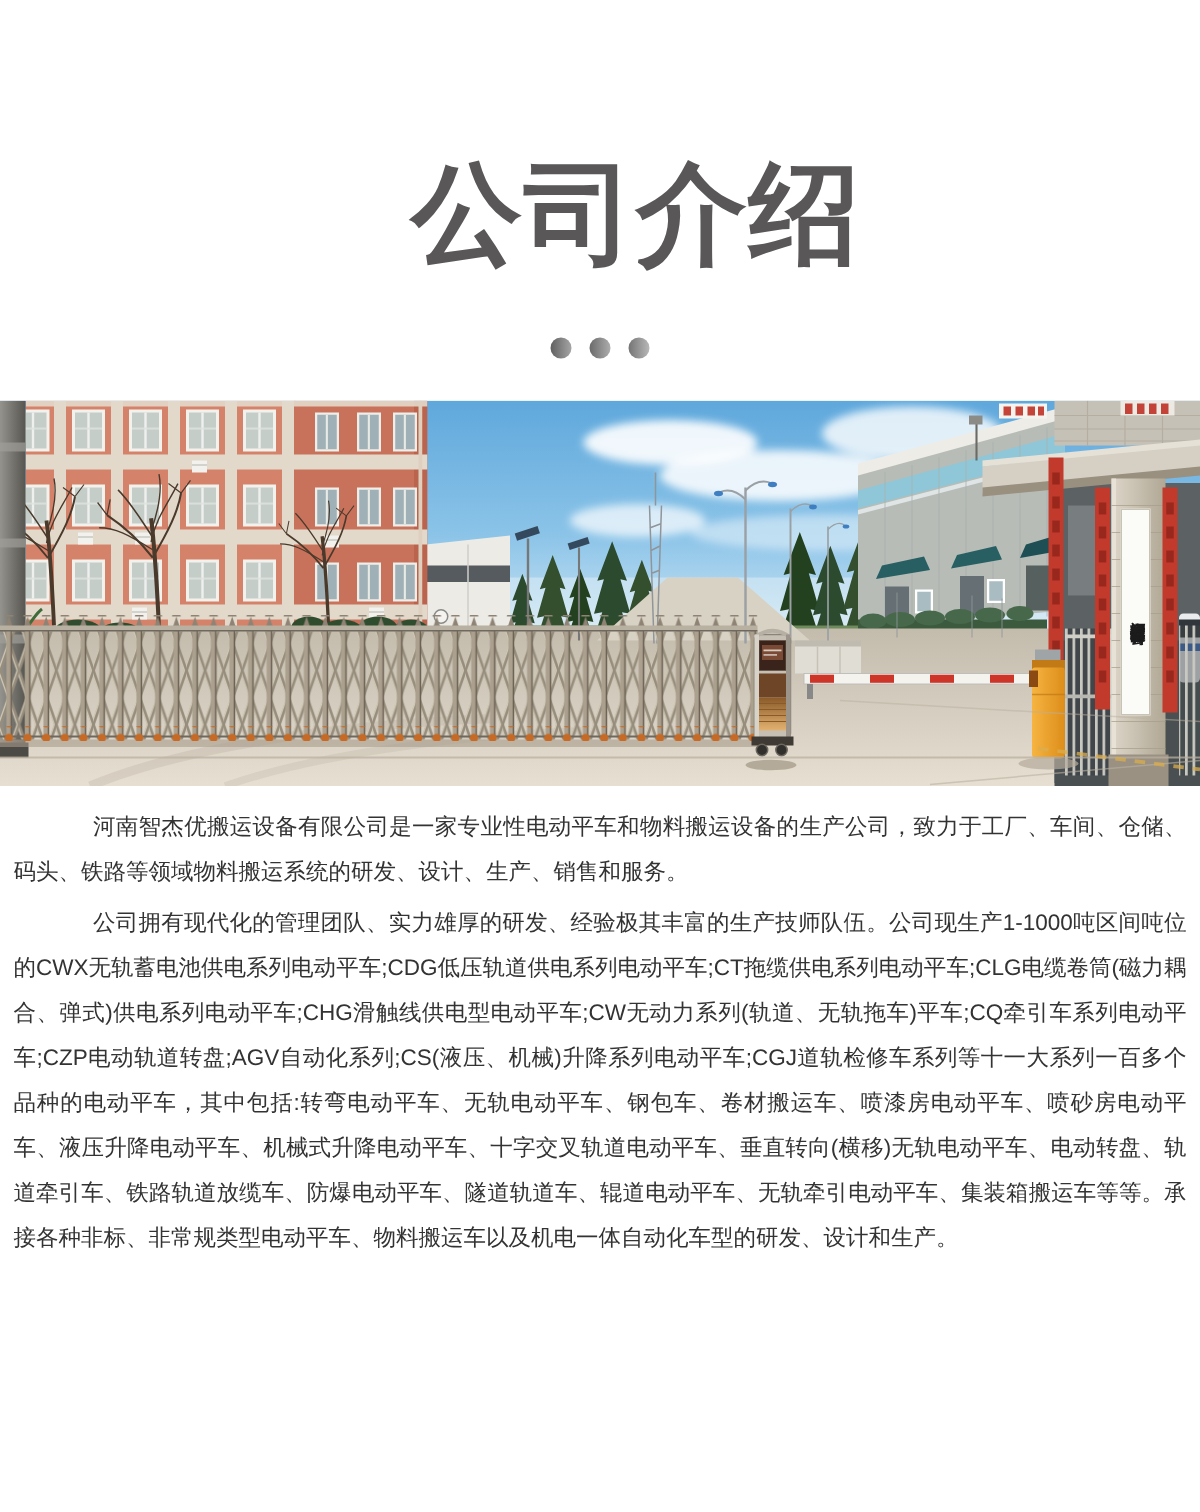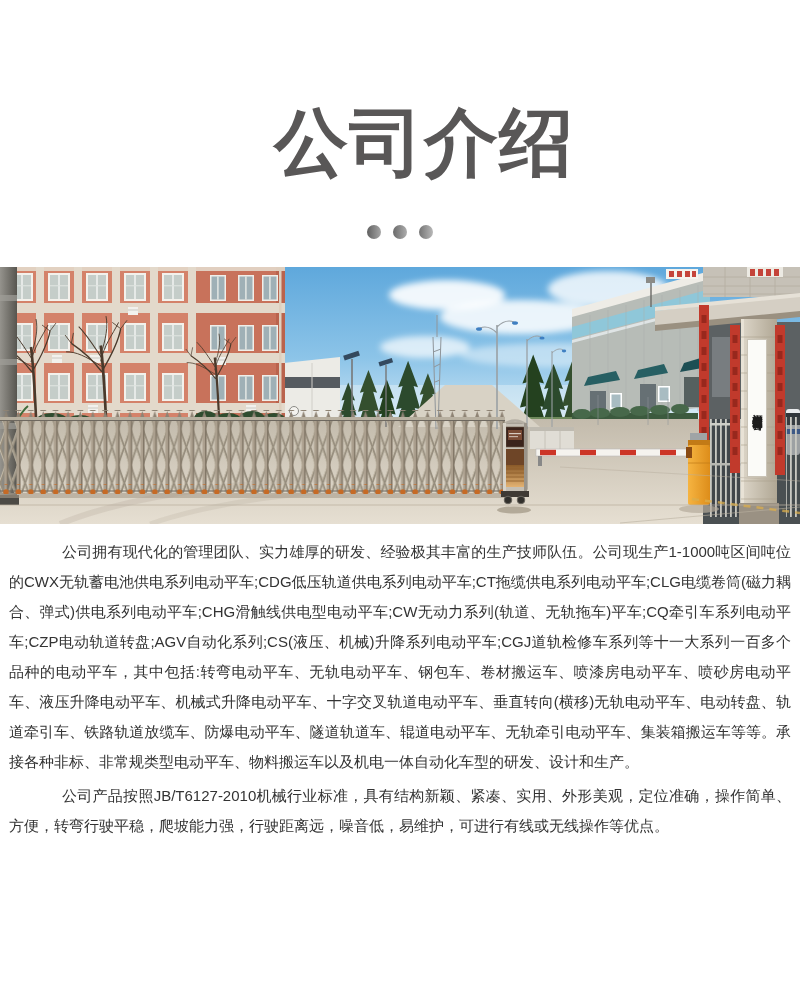--- a/index.html
+++ b/index.html
@@ -407,17 +407,17 @@
         <path d="M560,200 L800,214" stroke="#b9b0a0" stroke-width="1" opacity=".5"></path>
         <path d="M620,256 L800,240" stroke="#b9b0a0" stroke-width="1" opacity=".6"></path>
         <path d="M692,232 L800,246" stroke="#d9ae4e" stroke-width="2.5" stroke-dasharray="7 6" opacity=".75"></path>
       </g>
     </svg>
 
     <div class="gate-sign">河南智杰优搬运设备有限公司</div>
   </figure>
 
   <section class="intro">
+    <p>河南智杰优搬运设备有限公司是一家专业性电动平车和物料搬运设备的生产公司，致力于工厂、车间、仓储、码头、铁路等领域物料搬运系统的研发、设计、生产、销售和服务。</p>
     <p>公司拥有现代化的管理团队、实力雄厚的研发、经验极其丰富的生产技师队伍。公司现生产1-1000吨区间吨位的CWX无轨蓄电池供电系列电动平车;CDG低压轨道供电系列电动平车;CT拖缆供电系列电动平车;CLG电缆卷筒(磁力耦合、弹式)供电系列电动平车;CHG滑触线供电型电动平车;CW无动力系列(轨道、无轨拖车)平车;CQ牵引车系列电动平车;CZP电动轨道转盘;AGV自动化系列;CS(液压、机械)升降系列电动平车;CGJ道轨检修车系列等十一大系列一百多个品种的电动平车，其中包括:转弯电动平车、无轨电动平车、钢包车、卷材搬运车、喷漆房电动平车、喷砂房电动平车、液压升降电动平车、机械式升降电动平车、十字交叉轨道电动平车、垂直转向(横移)无轨电动平车、电动转盘、轨道牵引车、铁路轨道放缆车、防爆电动平车、隧道轨道车、辊道电动平车、无轨牵引电动平车、集装箱搬运车等等。承接各种非标、非常规类型电动平车、物料搬运车以及机电一体自动化车型的研发、设计和生产。</p>
-    <p>公司产品按照JB/T6127-2010机械行业标准，具有结构新颖、紧凑、实用、外形美观，定位准确，操作简单、方便，转弯行驶平稳，爬坡能力强，行驶距离远，噪音低，易维护，可进行有线或无线操作等优点。</p>
   </section>
 
 </div>
 
 </body></html>

